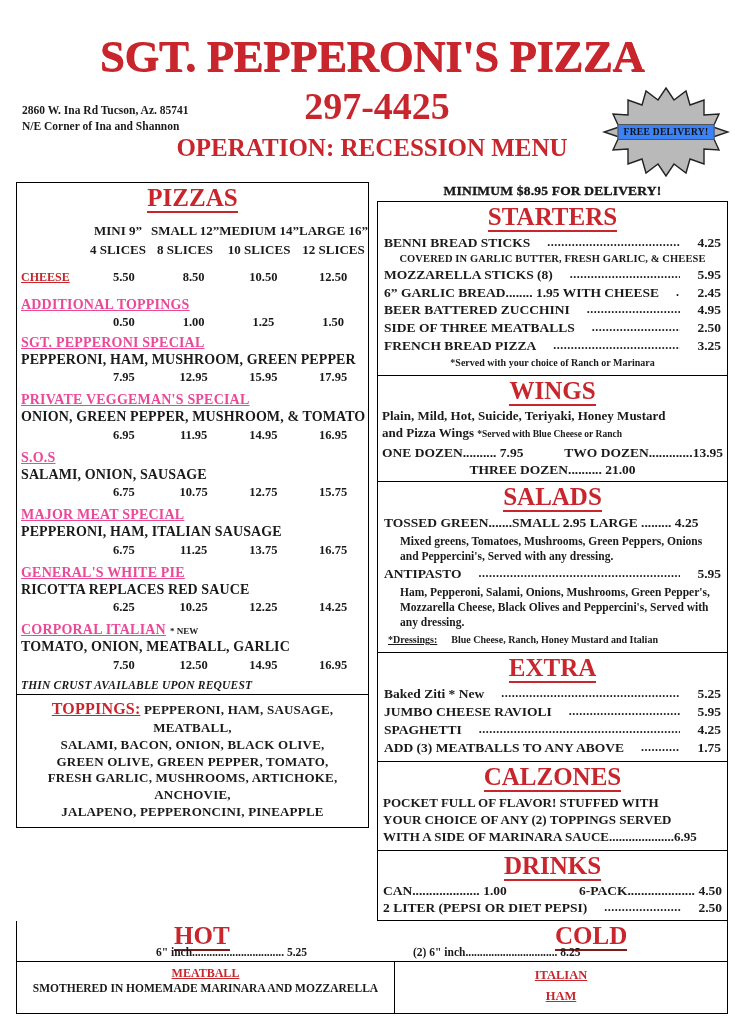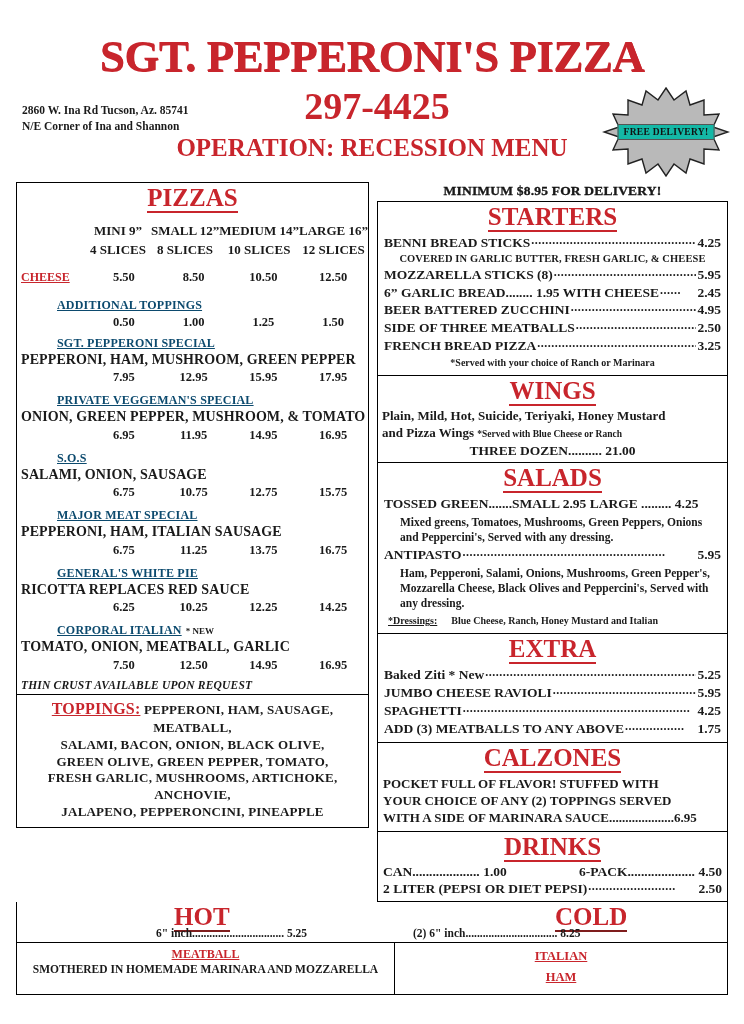--- a/index.html
+++ b/index.html
@@ -57,21 +57,21 @@
   }
   .badge-wrap svg { display: block; }
   .badge-text {
     position: absolute; left: 50%; top: 50%;
     transform: translate(-50%,-50%);
     font-size: 9.5px; font-weight: bold;
     letter-spacing: 0.3px;
     color: #111;
     white-space: nowrap;
     border: 1px solid #555;
-    background: #14b8a6;
+    background: #3b82f6;
     padding: 2px 5px;
   }
 
   
   .main { display: flex; padding: 0 16px; gap: 0; align-items: flex-start; }
   .col-left { width: 400px; }
   .col-right { width: 351px; margin-left: 8px; }
 
   .box { border: 1.6px solid #000; background: #fff; }
   .box + .box { border-top: none; }
@@ -102,24 +102,23 @@
   }
   .ph-label { width: 68px; }
   .ph-col {
     flex: 1; text-align: center;
     font-weight: bold; font-size: 13px; line-height: 1.45;
   }
   .ph-col .sz { white-space: nowrap; }
 
   .pz-row { padding: 3px 0 2px 4px; }
   .pz-name {
-    color: #0c4a6e; font-weight: bold; font-size: 12px;
+    color: #ec4899; font-weight: bold; font-size: 14px;
     text-decoration: underline; display: inline-block;
     letter-spacing: 0.2px;
-    margin-left: 36px;
   }
   .pz-new { color: #1a1a1a; font-size: 9px; font-weight: bold; text-decoration: none; }
   .pz-desc { font-size: 14px; font-weight: bold; line-height: 1.25; letter-spacing: 0.1px; }
   .pz-prices { display: flex; margin-top: 2px; }
   .pz-prices .pp-pad { width: 68px; }
   .pz-prices .pp {
     flex: 1; text-align: center; font-weight: bold; font-size: 12.5px;
   }
   
   .cheese-row { display: flex; align-items: center; padding: 6px 0 2px 4px; justify-content: center; }
@@ -144,23 +143,24 @@
   .toppings .tlabel {
     color: #c8252c; font-weight: bold; font-size: 16px;
     text-decoration: underline;
   }
   .toppings .tline { font-weight: bold; font-size: 13px; line-height: 1.3; letter-spacing: 0.2px; }
   .toppings .first { text-align: center; }
 
   
   .pad { padding: 1px 6px 4px; }
   .ritem {
-    display: flex; align-items: flex-start;
+    display: flex; align-items: flex-end;
     font-weight: bold; font-size: 13.5px; line-height: 1.32;
     white-space: nowrap;
+    gap: 16px;
   }
   .ritem .nm { flex: 0 0 auto; }
   .ritem .dots {
     flex: 1 1 auto; overflow: hidden; margin: 0 1px;
     letter-spacing: 0.5px; font-size: 12px; position: relative; top: -1px;
   }
   .ritem .pr { flex: 0 0 auto; }
   .sub {
     text-align: center; font-weight: bold; font-size: 10.5px;
     line-height: 1.3; letter-spacing: 0.1px;
@@ -425,20 +425,24 @@
         </div>
       </div>
 
       <div class="box">
         <div class="sec-title"><span>WINGS</span></div>
         <div class="wingflav">Plain,  Mild,  Hot,  Suicide,  Teriyaki,  Honey Mustard</div>
         <div class="wingflav">
           <span>and  Pizza Wings</span>
           <span class="svc">*Served with Blue Cheese or Ranch</span>
         </div>
+        <div class="wingrow">
+          <span><span>ONE DOZEN..........</span> <span>7.95</span></span>
+          <span><span>TWO DOZEN.............</span><span>13.95</span></span>
+        </div>
         <div class="wingcenter">THREE DOZEN.......... 21.00</div>
       </div>
 
       <div class="box">
         <div class="sec-title"><span>SALADS</span></div>
         <div class="pad">
           <div class="ritem">
             <span class="nm">TOSSED GREEN.......SMALL  2.95    LARGE ......... 4.25</span>
           </div>
           <div class="saladdesc">Mixed greens, Tomatoes, Mushrooms, Green Peppers, Onions and Peppercini's, Served with any dressing.</div>

